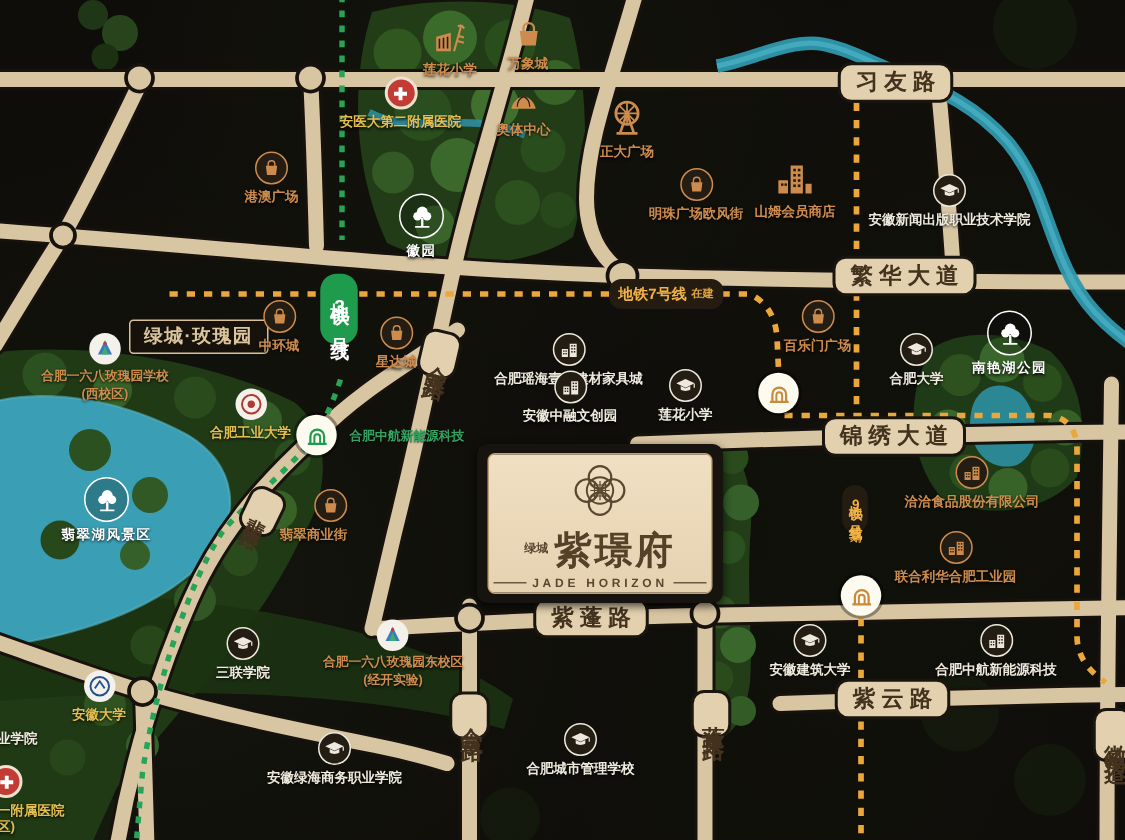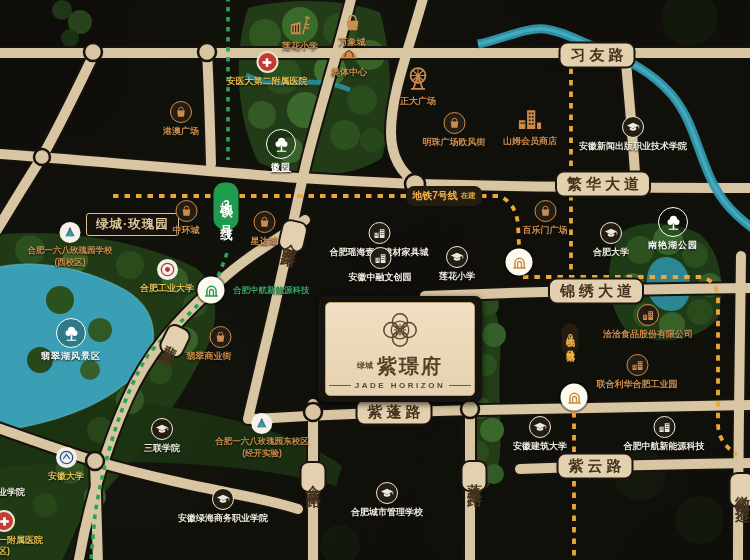--- a/index.html
+++ b/index.html
@@ -22,21 +22,21 @@
   .pk{width:30px;height:30px;border-radius:50%;border:1.8px solid #fff;background:rgba(8,12,6,.25);
       display:flex;align-items:center;justify-content:center;box-sizing:border-box;color:#fff;}
   .pk svg{width:19px;height:19px;}
   .pict svg{display:block;}
   .hosp{width:22px;height:22px;border-radius:50%;background:#c23b34;border:2px solid #ece2cf;
       display:flex;align-items:center;justify-content:center;box-sizing:border-box;}
   .hosp svg{width:13px;height:13px;}
   .logo{width:21px;height:21px;border-radius:50%;background:#f4f1ea;display:flex;align-items:center;justify-content:center;}
   .logo svg{width:15px;height:15px;}
   .big{font-size:15px;color:#fff;letter-spacing:1px;}
-  .mid{font-size:13px;color:#fff;letter-spacing:1px;text-decoration:underline;}
+  .mid{font-size:13px;color:#fff;letter-spacing:1px;}
   
   .rl{position:absolute;transform:translate(-50%,-50%);background:#e2d0ae;color:#43321e;
       border:2px solid #1b1510;border-radius:9px;font-weight:bold;font-size:15px;letter-spacing:4px;
       padding:2px 6px 2px 10px;z-index:5;white-space:nowrap;}
   .rl.v{writing-mode:vertical-rl;text-orientation:upright;padding:10px 2px 6px 2px;letter-spacing:4px;}
   
   .ml{position:absolute;transform:translate(-50%,-50%);background:#241c11;color:#f3b245;border-radius:8px;
       font-weight:bold;display:flex;align-items:center;justify-content:center;z-index:5;}
   .ml .sm{font-size:7.5px;opacity:.9;font-weight:bold;}
   .ml.h{padding:3px 6px;font-size:10px;gap:3px;white-space:nowrap;}
@@ -48,21 +48,21 @@
   .st svg{width:20px;height:20px;}
   .stlbl{position:absolute;font-weight:bold;font-size:8.5px;color:#35a35f;white-space:nowrap;z-index:6;
       text-shadow:0 1px 1px rgba(0,0,0,.8);}
   
   .card{position:absolute;left:318px;top:296px;width:164px;height:106px;background:#17130e;border-radius:7px;
       box-shadow:0 2px 6px rgba(0,0,0,.7);z-index:7;display:flex;align-items:center;justify-content:center;}
   .card .inner{width:148px;height:92px;background:linear-gradient(180deg,#f0dfc2,#e6d2b1);border:1px solid #bfa277;
       border-radius:5px;display:flex;flex-direction:column;align-items:center;justify-content:center;gap:1px;}
   .brandrow{display:flex;align-items:center;gap:4px;color:#554128;}
   .gc{display:flex;flex-direction:column;font-size:8px;font-weight:bold;line-height:1.05;color:#5a4730;}
-  .bn{font-family:"Liberation Serif","DejaVu Serif",serif;font-weight:bold;font-size:20px;letter-spacing:2px;}
+  .bn{font-family:"Liberation Serif","DejaVu Serif",serif;font-weight:bold;font-size:25px;letter-spacing:2px;}
   .enrow{display:flex;align-items:center;gap:4px;color:#5a4730;}
   .enrow i{display:block;width:22px;height:1px;background:#6b5a42;}
   .en{font-size:8px;letter-spacing:2.5px;font-weight:bold;}
   .rose{position:absolute;left:86px;top:213px;padding:2px 9px;border:1.5px solid #d9c098;border-radius:3px;
       color:#dcc49c;background:rgba(26,20,12,.6);font-weight:bold;font-size:12.5px;letter-spacing:1px;z-index:6;white-space:nowrap;}
   .frag{position:absolute;z-index:6;font-weight:bold;font-size:9px;white-space:nowrap;text-shadow:0 1px 2px rgba(0,0,0,.9);}
 </style>
 </head>
 <body>
 
@@ -327,21 +327,21 @@
     <div class="t">万象城</div>
   </div>
   <div class="poi c-ye" style="left:267px;top:51px;">
     <span class="hosp">
         <svg>
           <use href="#s-cross"></use>
         </svg>
       </span>
     <div class="t">安医大第二附属医院</div>
   </div>
-  <div class="poi c-or" style="left:349px;top:44px;">
+  <div class="poi c-or" style="left:349px;top:58px;">
     <span class="pict">
         <svg width="28" height="20" viewBox="0 0 24 20">
           <use href="#s-stad"></use>
         </svg>
       </span>
     <div class="t">奥体中心</div>
   </div>
   <div class="poi c-or" style="left:418px;top:65px;">
     <span class="pict">
         <svg width="28" height="28">
@@ -351,21 +351,21 @@
     <div class="t">正大广场</div>
   </div>
   <div class="poi c-or" style="left:181px;top:101px;">
     <span class="ci">
         <svg>
           <use href="#s-bag"></use>
         </svg>
       </span>
     <div class="t">港澳广场</div>
   </div>
-  <div class="poi c-or" style="left:454px;top:112px;">
+  <div class="poi c-or" style="left:464px;top:112px;">
     <span class="ci">
         <svg>
           <use href="#s-bag"></use>
         </svg>
       </span>
     <div class="t">明珠广场欧风街</div>
   </div>
   <div class="poi c-or" style="left:530px;top:105px;">
     <span class="pict">
         <svg width="28" height="28">

